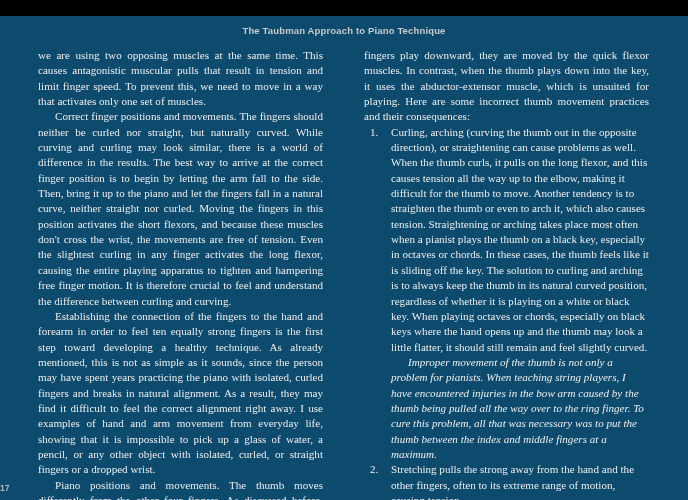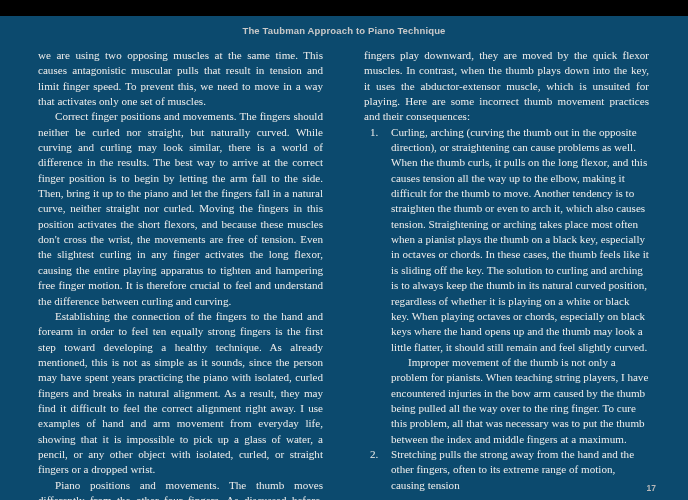--- a/index.html
+++ b/index.html
@@ -87,27 +87,28 @@
     font-size: 11.1px;
     line-height: 15.35px;
   }
   ol.numlist > li .li-body {
     display: block;
   }
   .sub-para {
     display: block;
     text-indent: 17px;
     margin-top: 0;
+    font-style: italic;
   }
   .folio {
     position: absolute;
     left: 0;
     bottom: 23px;
     width: 656px;
-    text-align: right;
+    text-align: left;
     font-family: "Liberation Sans", "DejaVu Sans", sans-serif;
     font-size: 8.5px;
     font-weight: bold;
     color: #b8b8b8;
     user-select: none;
   }
 </style>
 </head>
 <body>
 

